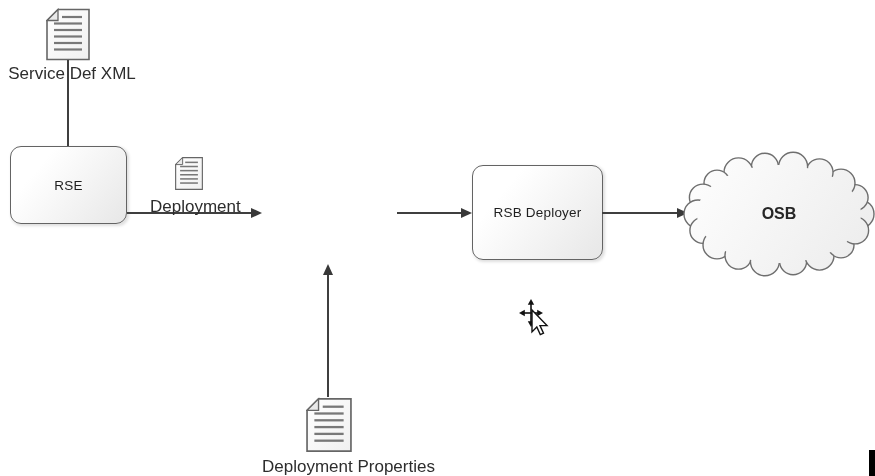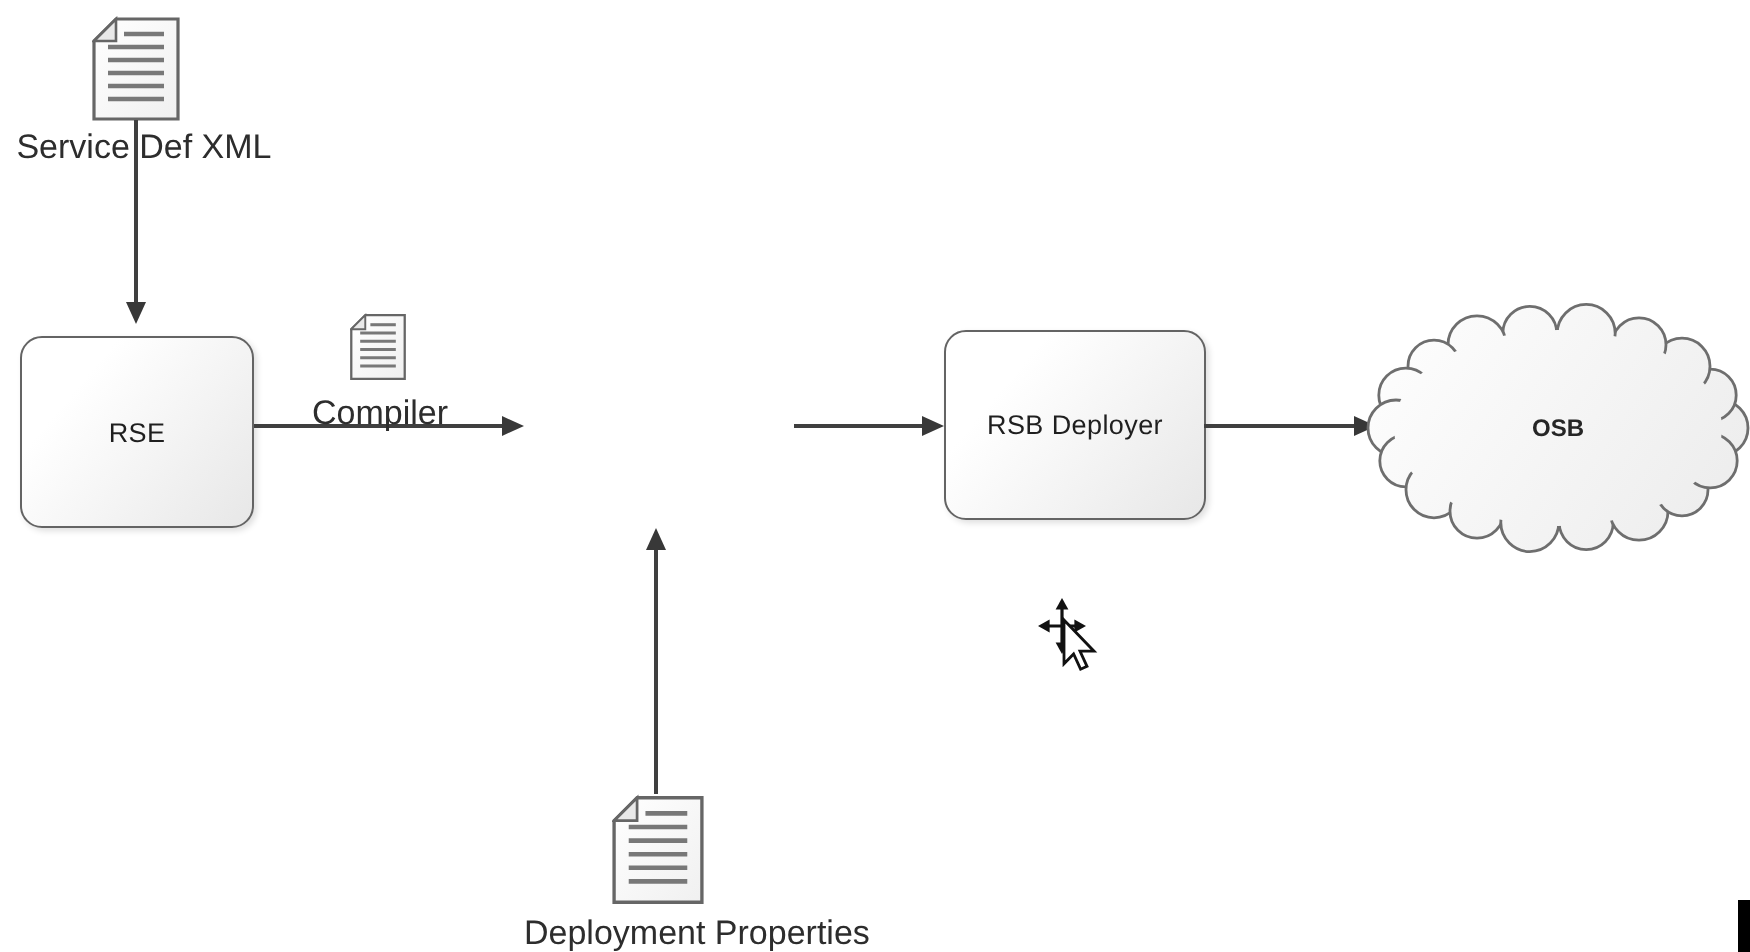--- a/index.html
+++ b/index.html
@@ -39,21 +39,21 @@
   .arrow-down{position:absolute;width:0;height:0;
     border-top:11px solid #383838;border-left:5px solid transparent;border-right:5px solid transparent;}
   .arrow-up{position:absolute;width:0;height:0;
     border-bottom:11px solid #383838;border-left:5px solid transparent;border-right:5px solid transparent;}
 
   
   .cloud-wrap{position:absolute;left:682px;top:150px;width:194px;height:128px;}
   .cloud-label{
     position:absolute;left:682px;top:150px;width:194px;height:128px;
     display:flex;align-items:center;justify-content:center;
-    font-size:12px;font-weight:bold;color:#262626;
+    font-size:16px;font-weight:bold;color:#262626;
   }
 
   
   .cursor{position:absolute;left:517px;top:297px;width:34px;height:42px;}
 
   
   .edge-artifact{position:absolute;left:869px;top:450px;width:6px;height:26px;background:#000;}
 </style>
 </head>
 <body>
@@ -78,42 +78,42 @@
         <line x1="8" y1="34.5" x2="36" y2="34.5"></line>
         <line x1="8" y1="41" x2="36" y2="41"></line>
       </g>
     </svg>
   </div>
   <div class="shape-label" style="left:6px;top:64px;width:132px;">Service Def XML</div>
 
   <div class="vline" style="left:67px;top:60px;height:92px;"></div>
   <div class="arrow-down" style="left:63px;top:151px;"></div>
 
-  <div class="process" style="left:10px;top:168px;width:117px;height:96px;">
+  <div class="process" style="left:10px;top:146px;width:117px;height:78px;">
     <span>RSE</span>
   </div>
 
   <div class="hline" style="left:127px;top:212px;width:124px;"></div>
   <div class="arrow-right" style="left:251px;top:208px;"></div>
 
   <div class="doc" style="left:175px;top:154px;width:28px;height:39px;">
     <svg viewBox="0 0 44 52">
       <path d="M12 1 L43 1 L43 51 L1 51 L1 12 Z" fill="url(#dg1)" stroke="#666666" stroke-width="1.8"></path>
       <path d="M12 1 L12 12 L1 12 Z" fill="#e9e9e9" stroke="#666666" stroke-width="1.5"></path>
       <g stroke="#787878" stroke-width="2.4">
         <line x1="16" y1="8.5" x2="36" y2="8.5"></line>
         <line x1="8" y1="15" x2="36" y2="15"></line>
         <line x1="8" y1="21.5" x2="36" y2="21.5"></line>
         <line x1="8" y1="28" x2="36" y2="28"></line>
         <line x1="8" y1="34.5" x2="36" y2="34.5"></line>
         <line x1="8" y1="41" x2="36" y2="41"></line>
       </g>
     </svg>
   </div>
-  <div class="shape-label" style="left:150px;top:197px;width:80px;">Compiler</div>
+  <div class="shape-label" style="left:150px;top:197px;width:80px;">Deployment</div>
 
 
   <div class="hline" style="left:397px;top:212px;width:64px;"></div>
   <div class="arrow-right" style="left:461px;top:208px;"></div>
 
   <div class="process" style="left:472px;top:165px;width:131px;height:95px;">
     <span>RSB Deployer</span>
   </div>
 
   <div class="hline" style="left:602px;top:212px;width:75px;"></div>

